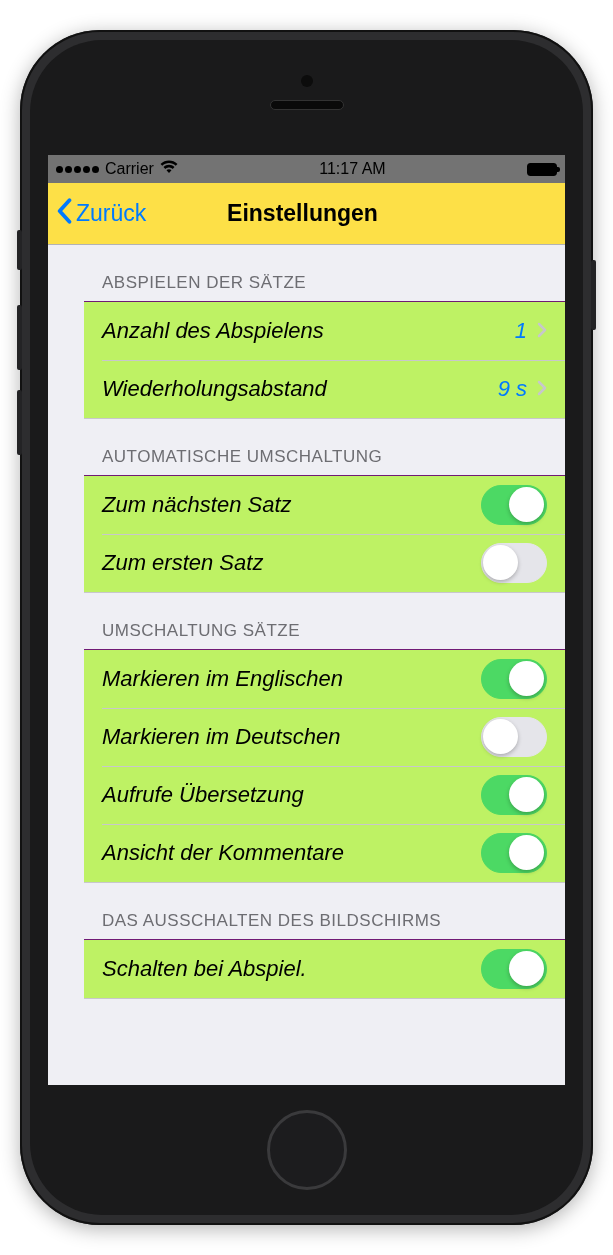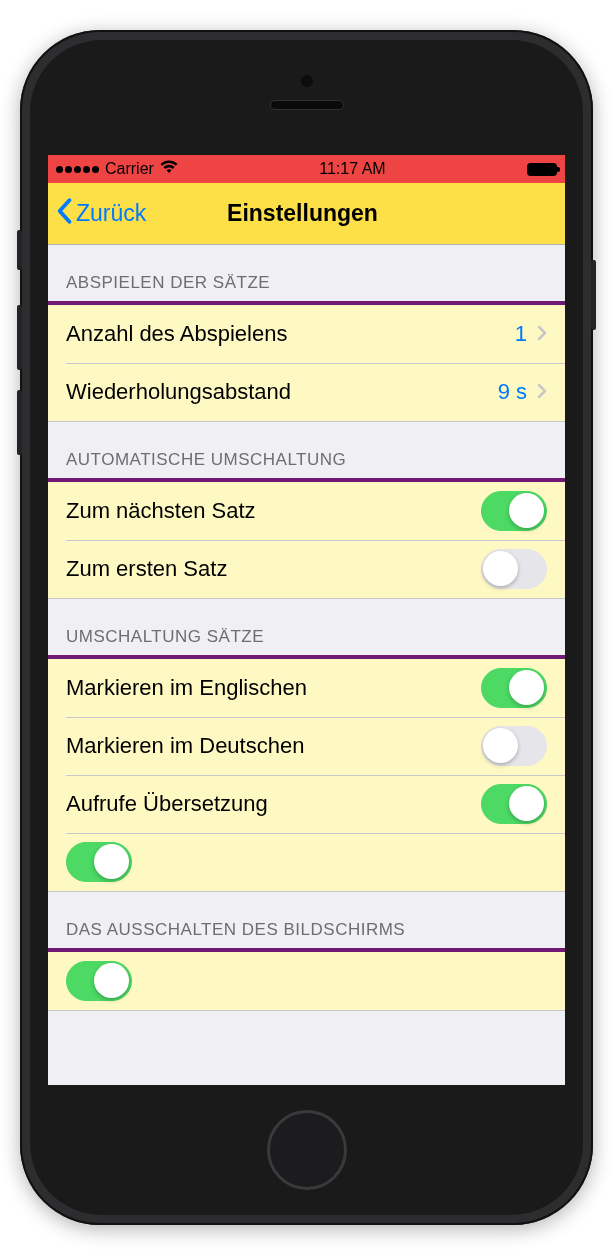--- a/index.html
+++ b/index.html
@@ -83,21 +83,21 @@
 
   
   .status-bar {
     height: 28px;
     display: flex;
     align-items: center;
     justify-content: space-between;
     padding: 0 8px;
     font-size: 16px;
     color: #000;
-    background: #ef4444;
+    background: #737373;
   }
   .status-left { display: flex; align-items: center; gap: 6px; }
   .dots { display: flex; gap: 2px; }
   .dot { width: 7px; height: 7px; border-radius: 50%; background: #000; }
   .wifi { font-size: 16px; }
   .battery {
     width: 30px; height: 13px;
     border: 1.5px solid #000; border-radius: 3px;
     position: relative;
   }
@@ -129,28 +129,28 @@
     position: absolute;
     left: 0; right: 8px;
     text-align: center;
     font-size: 23px;
     font-weight: 600;
     color: #000;
     pointer-events: none;
   }
 
   
-  .content { overflow-y: auto; height: calc(100% - 90px); }
+  .content { overflow-y: auto; height: calc(100% - 90px); margin-left: 36px; }
   .section-header {
     padding: 28px 18px 8px;
     font-size: 17px;
     color: #6d6d72;
     letter-spacing: 0.5px;
   }
-  .cell-group { background: #fef9c3; border-top: 4px solid #701a75; border-bottom: 1px solid #c8c7cc; }
+  .cell-group { background: #bef264; border-top: 1px solid #701a75; border-bottom: 1px solid #c8c7cc; font-style: italic; }
   .cell {
     display: flex;
     align-items: center;
     min-height: 58px;
     padding: 0 18px;
     position: relative;
   }
   .cell + .cell::before {
     content: "";
     position: absolute;
@@ -286,29 +286,31 @@
                 <div class="knob"></div>
               </div>
           </div>
           <div class="cell">
             <div class="cell-label">Aufrufe Übersetzung</div>
             <div class="switch on">
                 <div class="knob"></div>
               </div>
           </div>
           <div class="cell">
+            <div class="cell-label">Ansicht der Kommentare</div>
             <div class="switch on">
                 <div class="knob"></div>
               </div>
           </div>
         </div>
 
         <div class="section-header">DAS AUSSCHALTEN DES BILDSCHIRMS</div>
         <div class="cell-group">
           <div class="cell">
+            <div class="cell-label">Schalten bei Abspiel.</div>
             <div class="switch on">
                 <div class="knob"></div>
               </div>
           </div>
         </div>
 
       </div>
     </div>
   </div>
 </div>

